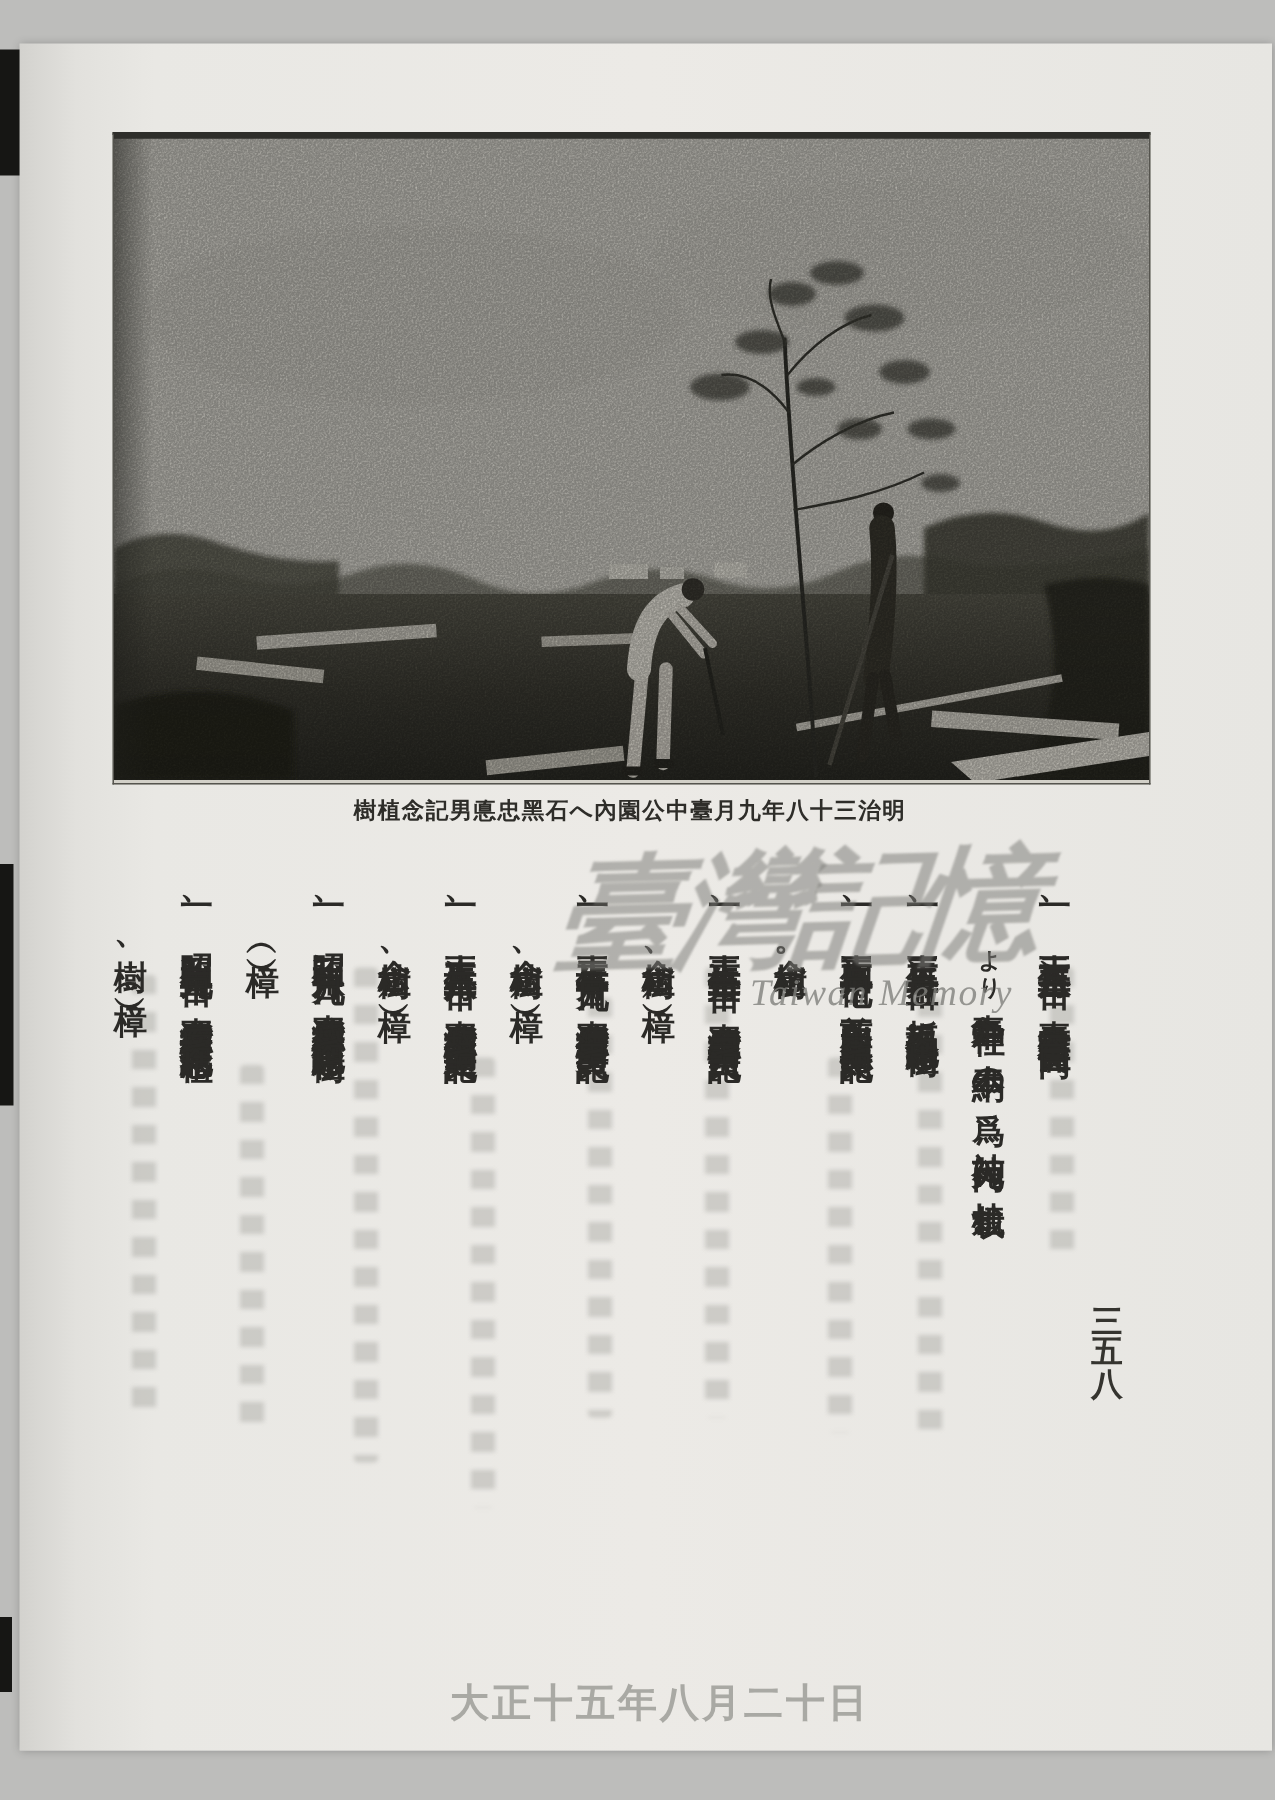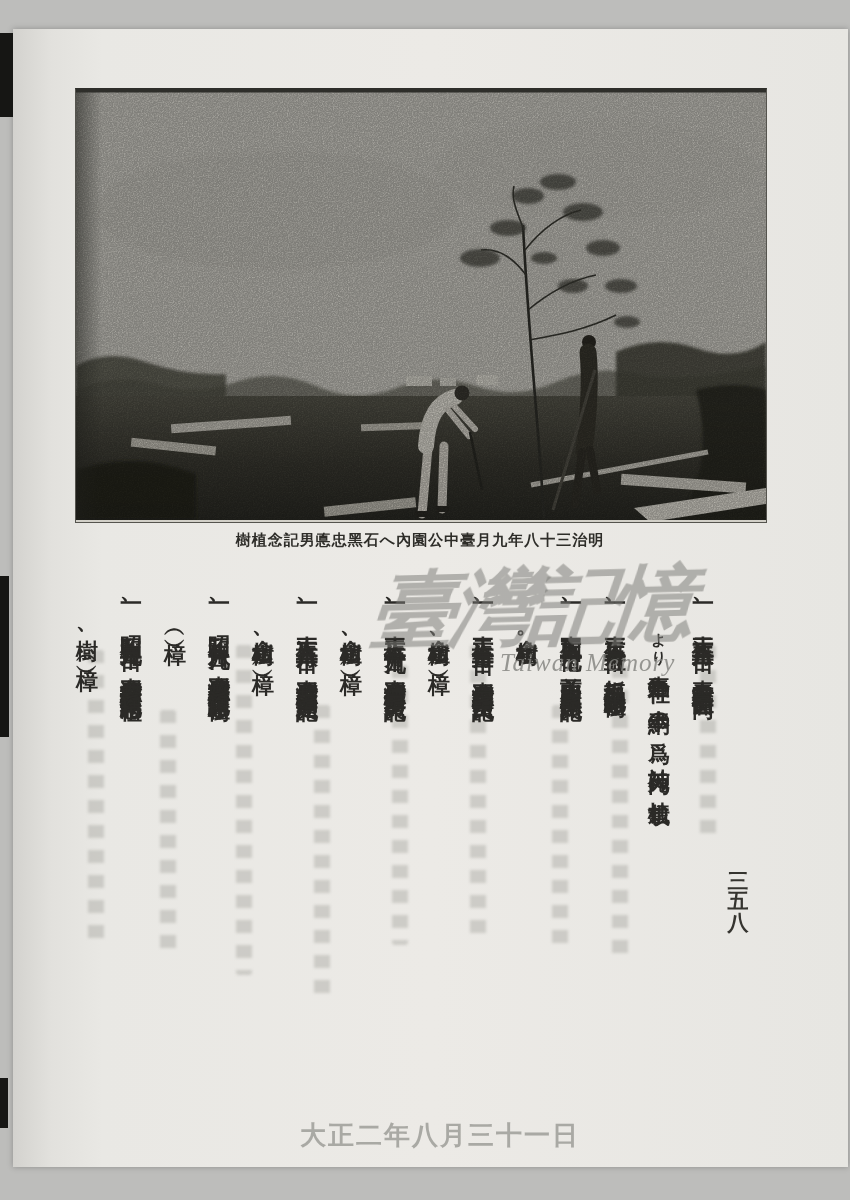--- a/index.html
+++ b/index.html
@@ -195,13 +195,13 @@
   <div class="col">一、昭和三年八月九日、臺灣總督川村竹治氏記念植樹</div>
   <div class="col indent">（樟）</div>
   <div class="col">一、昭和四年九月十二日、臺灣總督石塚英藏氏記念植</div>
   <div class="col indent">樹、（樟）</div>
 </div>
 
 <div class="page-number">三五八</div>
 
 <div class="wm-script">臺灣記憶</div>
 <div class="wm-latin">Taiwan Memory</div>
-<div class="wm-library">大正二年八月三十一日</div>
+<div class="wm-library">大正十五年八月二十日</div>
 
 </body></html>

